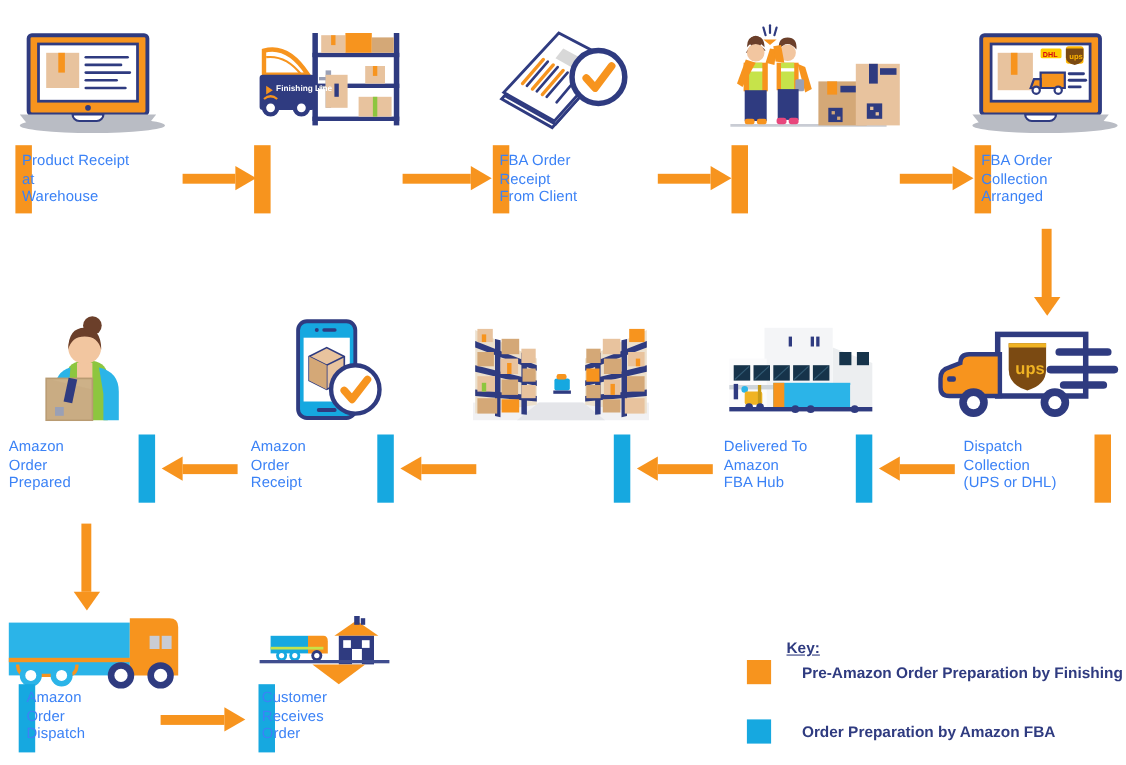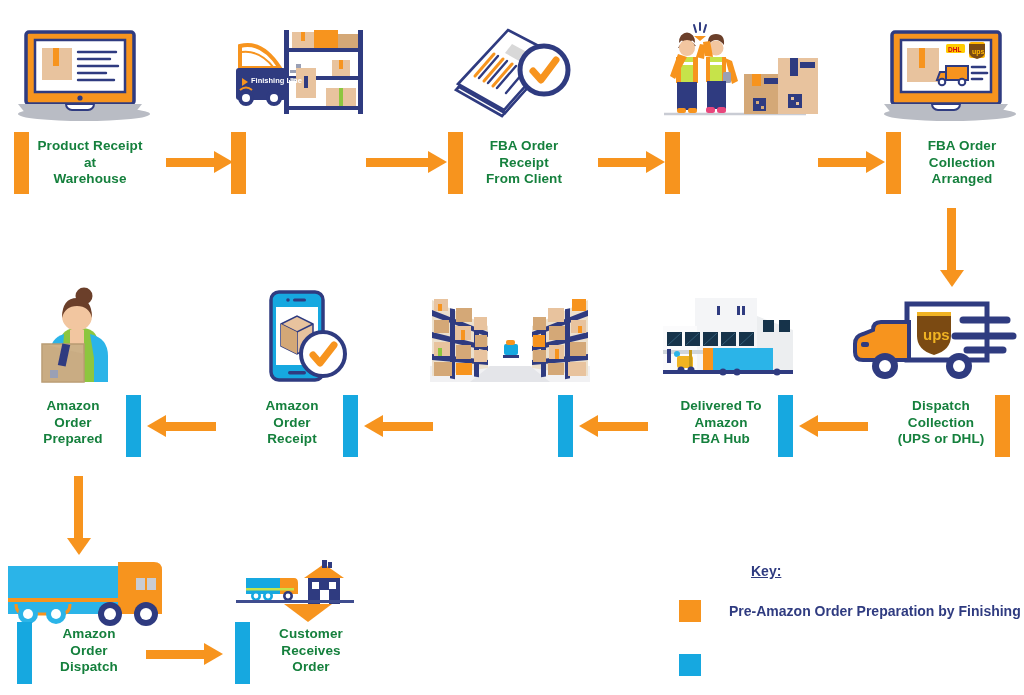--- a/index.html
+++ b/index.html
@@ -11,23 +11,23 @@
     overflow:hidden;
     color:#2e3a7d;
   }
   .stage{position:absolute;left:0;top:0;width:1024px;height:695px;}
 
   
   .steplabel{
     position:absolute;
     font-size:13.5px;
     line-height:16.5px;
-    font-weight:700;
-    color:#15803d;
-    text-align:center;
+    font-weight:400;
+    color:#3b82f6;
+    text-align:left;
     letter-spacing:.1px;
     white-space:pre-line;
   }
   
   .bar{position:absolute;width:15px;height:62px;}
   .bar.orange{background:#f7941e;}
   .bar.blue{background:#16a8e0;}
 
   
   .arrow-h{position:absolute;height:9px;background:#f7941e;}
@@ -490,30 +490,31 @@
       <polygon points="48,44 96,44 72,62" fill="#f7941e"></polygon>
     </svg>
   </div>
 
   <div class="bar blue" style="left:17px;top:622px;"></div>
   <div class="steplabel" style="left:24px;top:626px;width:130px;">Amazon
 Order
 Dispatch</div>
 
   <div class="bar blue" style="left:235px;top:622px;"></div>
-  <div class="steplabel" style="left:246px;top:626px;width:130px;">Customer
+  <div class="steplabel" style="left:238px;top:626px;width:130px;">Customer
 Receives
 Order</div>
 
   <div class="arrow-h" style="left:146px;top:650px;width:58px;"></div>
 
-  <div class="key-title" style="left:715px;top:563px;margin-left:36px;">Key:</div>
+  <div class="key-title" style="left:715px;top:581px;">Key:</div>
 
   <div class="key-row" style="left:679px;top:600px;">
     <span class="key-swatch" style="background:#f7941e;"></span>
     <span class="key-text">Pre-Amazon Order Preparation by Finishing Line</span>
   </div>
 
   <div class="key-row" style="left:679px;top:654px;">
     <span class="key-swatch" style="background:#16a8e0;"></span>
+    <span class="key-text">Order Preparation by Amazon FBA</span>
   </div>
 
 </div>
 
 </body></html>

